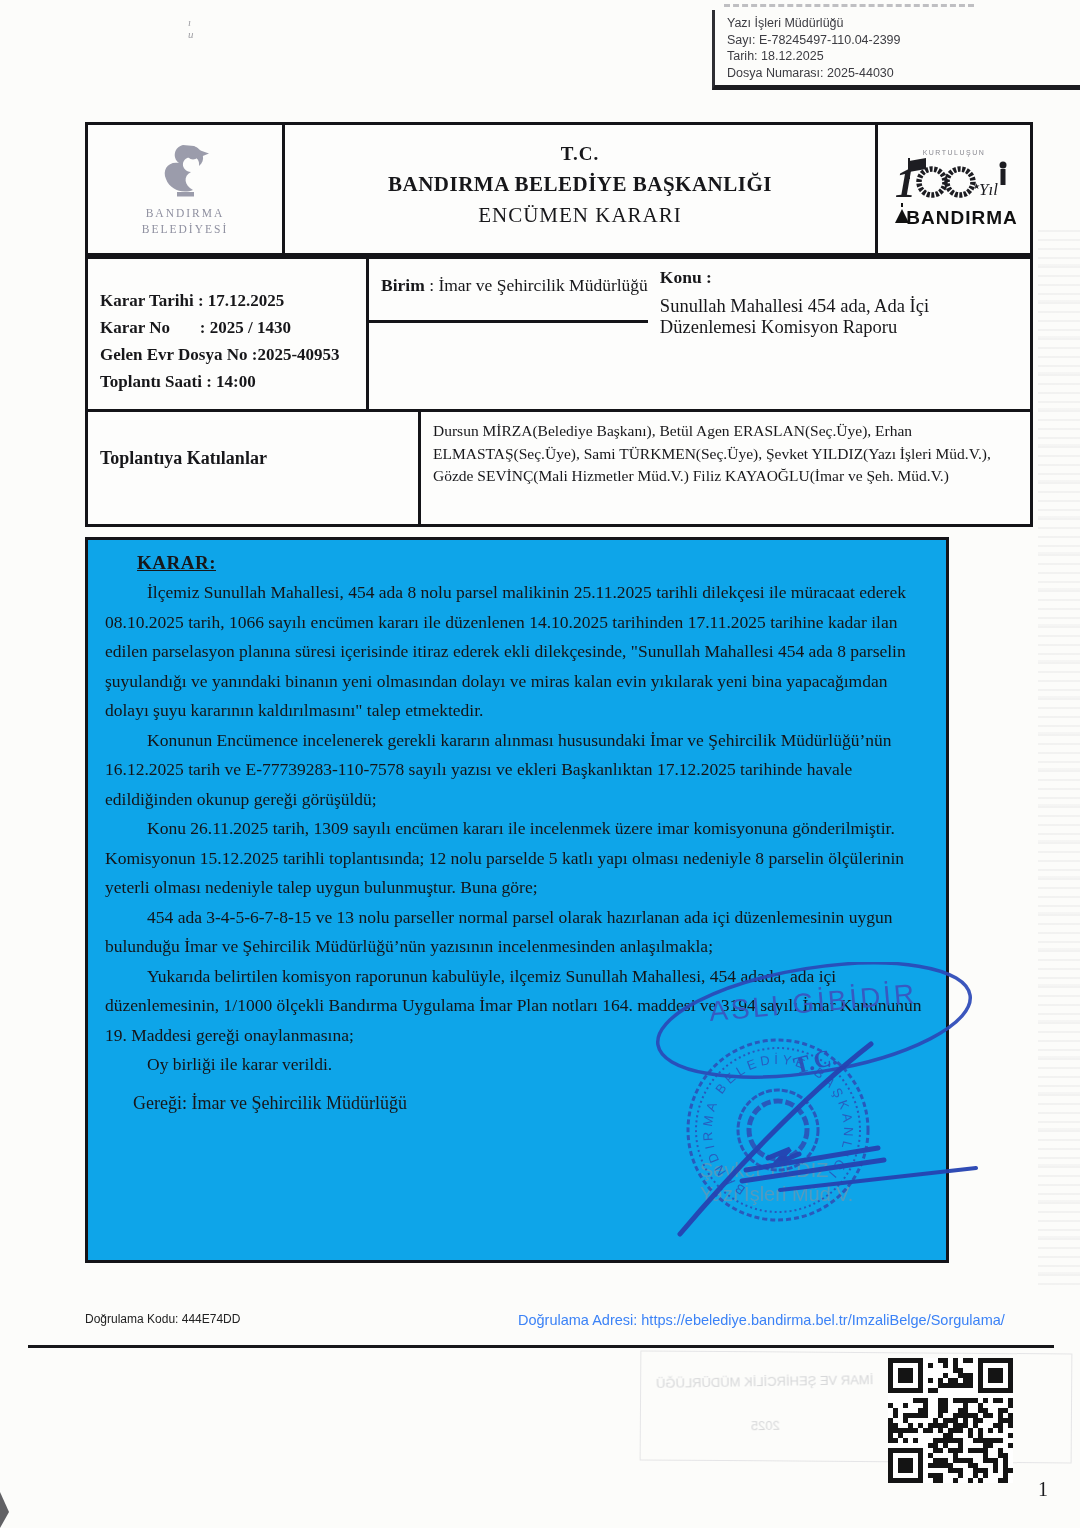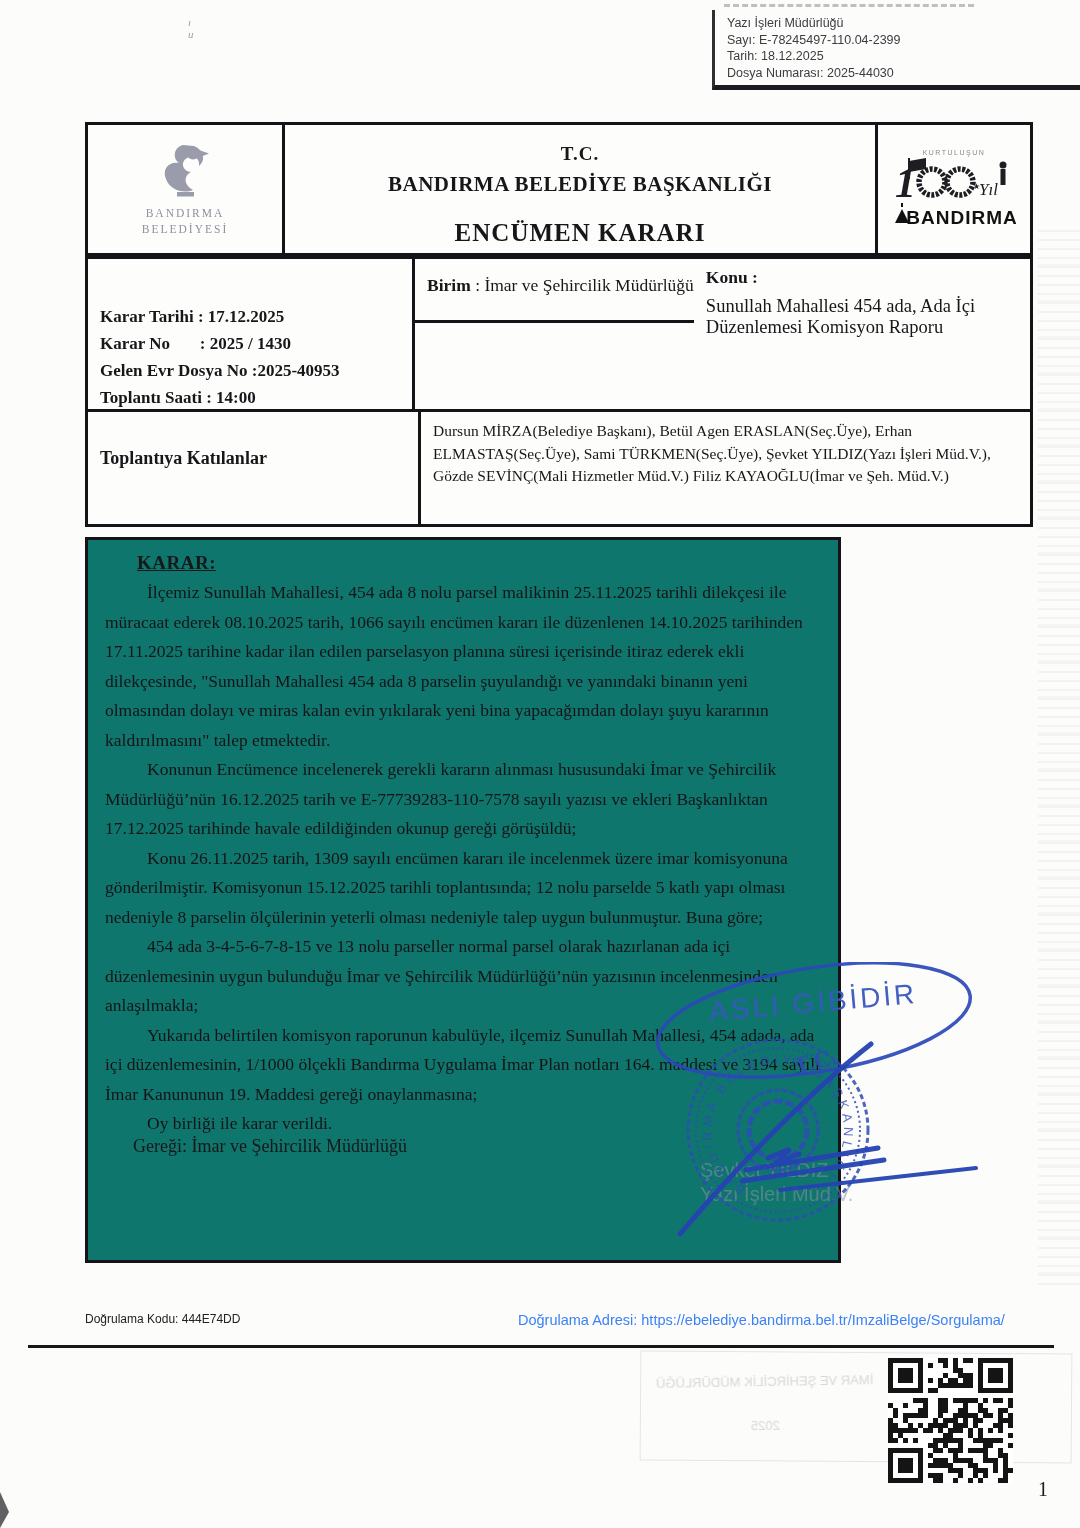--- a/index.html
+++ b/index.html
@@ -19,43 +19,43 @@
   .scanbox{left:712px;top:10px;width:368px;height:70px;border-left:3px solid #2e2e33;border-bottom:5px solid #1c1c20;
     padding:5px 0 0 12px;font-family:"Liberation Sans",sans-serif;font-size:12.5px;line-height:16.5px;color:#3c3c42;}
 
   
   .hdrbox{left:85px;top:122px;width:948px;height:134px;border:3px solid #141418;display:flex;background:#fdfdfc;box-sizing:border-box;}
   .cell-logo-left{width:194px;border-right:3px solid #141418;display:flex;flex-direction:column;align-items:center;justify-content:center;}
   .logo-caption{color:#8f90a0;font-size:11.5px;letter-spacing:2px;text-align:center;line-height:14px;margin-top:2px;}
   .cell-title{flex:1;border-right:3px solid #141418;text-align:center;padding-top:18px;}
   .t1{font-size:19px;font-weight:bold;letter-spacing:1px;}
   .t2{font-size:21px;font-weight:bold;margin-top:7px;letter-spacing:.5px;}
-  .t3{font-size:25px;font-weight:bold;margin-top:22px;letter-spacing:1px;}
+  .t3{font-size:21px;font-weight:normal;margin-top:6px;letter-spacing:1px;}
   .cell-logo-right{width:152px;display:flex;align-items:center;justify-content:center;}
 
   
   .metabox{left:85px;top:256px;width:948px;border:3px solid #141418;background:#fdfdfc;box-sizing:border-box;}
   .m-row1{display:flex;height:150px;border-bottom:3px solid #141418;}
-  .m-left{width:327px;border-right:3px solid #141418;padding:44px 0 0 12px;box-sizing:border-box;}
+  .m-left{width:281px;border-right:3px solid #141418;padding:28px 0 0 12px;box-sizing:border-box;}
   .m-line{font-weight:bold;font-size:17px;line-height:27px;white-space:pre;}
   .m-right{flex:1;display:flex;flex-direction:row;}
   .birim{height:64px;border-bottom:3px solid #141418;padding:16px 0 0 12px;box-sizing:border-box;font-size:17.5px;}
   .konu{flex:1;padding:8px 0 0 12px;font-size:17.5px;}
   .konu-value{font-size:18.5px;margin-top:8px;}
   .lbl{font-weight:bold;}
   .m-row2{display:flex;height:112px;}
   .k-left{width:333px;border-right:3px solid #141418;padding:36px 0 0 12px;box-sizing:border-box;font-weight:bold;font-size:18px;}
   .k-right{flex:1;padding:8px 14px 0 12px;font-size:15.5px;line-height:22.5px;}
 
   
-  .kararbox{left:85px;top:537px;width:756px;height:726px;border:3px solid #141418;box-sizing:border-box;
-    padding:10px 14px 16px 17px;background:#0f766e;}
+  .kararbox{left:85px;top:537px;width:864px;height:726px;border:3px solid #141418;box-sizing:border-box;
+    padding:10px 14px 16px 17px;background:#0ea5e9;}
   .karar-head{font-size:19px;font-weight:bold;text-decoration:underline;margin:2px 0 4px 32px;letter-spacing:.5px;}
   .kararbox p{margin:0;font-size:17.5px;line-height:29.5px;text-indent:42px;color:#141417;}
-  .geregi{left:133px;top:1093px;font-size:18px;margin-top:43px;}
+  .geregi{left:133px;top:1093px;font-size:18px;}
 
   
   .ghost{left:700px;top:1158px;width:250px;font-family:"Liberation Sans",sans-serif;font-size:20px;line-height:24px;
     color:rgba(140,145,158,.55);filter:blur(.4px);z-index:1;}
   .stampsvg{left:628px;top:962px;z-index:2;}
 
   
   .signed-note{left:0;top:1288px;width:1080px;text-align:center;font-family:"Liberation Sans",sans-serif;font-size:13.5px;color:#55555c;}
   .dkodu{left:85px;top:1312px;font-family:"Liberation Sans",sans-serif;font-size:12px;color:#222;}
   .dadres{left:518px;top:1312px;font-family:"Liberation Sans",sans-serif;font-size:14.5px;color:#3b82f6;}

